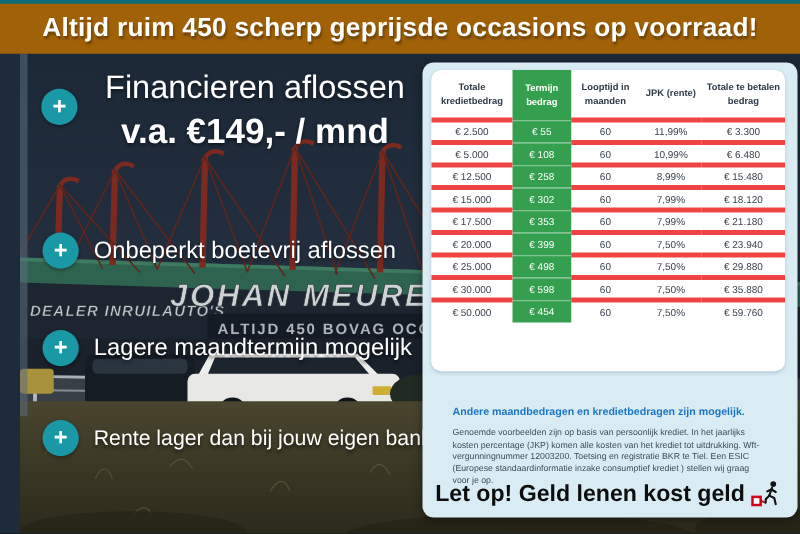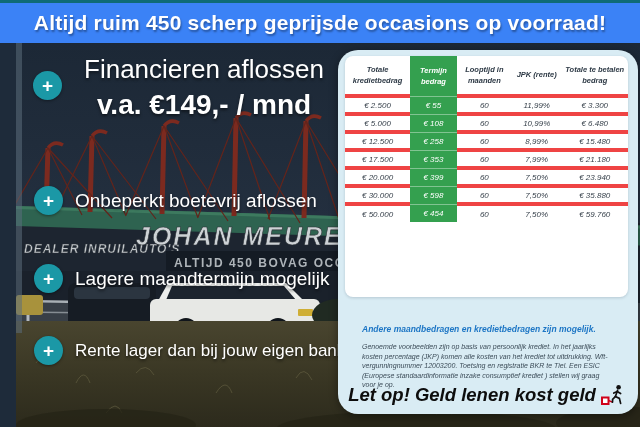--- a/index.html
+++ b/index.html
@@ -4,21 +4,21 @@
 <style>
   * { margin:0; padding:0; box-sizing:border-box; }
   body { font-family:"Liberation Sans", sans-serif; background:#000; }
   #stage {
     position:relative; width:640px; height:427px; overflow:hidden;
     background:#1e2b3a;
   }
   
   .banner {
     position:absolute; top:0; left:0; width:640px; height:43px;
-    background:#3b82f6; border-top:3px solid #0f6b76;
+    background:#a16207; border-top:3px solid #0f6b76;
     display:flex; align-items:center; justify-content:center;
   }
   .banner span {
     color:#fff; font-weight:bold; font-size:21px; letter-spacing:.2px;
     text-shadow:1px 2px 2px rgba(0,0,0,.35); white-space:nowrap;
   }
   
   .photo { position:absolute; top:43px; left:16px; width:508px; height:384px;text-align:center; }
   
   .promo-headline { position:absolute; left:70px; top:54px; width:268px; text-align:center; color:#fff; }
@@ -29,21 +29,21 @@
     background:#1b98a6; color:#fff; display:flex; align-items:center; justify-content:center;
     font-size:19px; font-weight:bold; box-shadow:0 1px 3px rgba(0,0,0,.4);
   }
   .bullet { position:absolute; display:flex; align-items:center; gap:12px; }
   .bullet .plus-circle { position:static; flex:0 0 29px; }
   .bullet .label { color:#fff; font-size:19px; text-shadow:0 2px 3px rgba(0,0,0,.55); white-space:nowrap; }
   .bullet.small .label { font-size:17px; }
   
   .panel {
     position:absolute; left:338px; top:50px; width:300px; height:364px;
-    background:#d9ecf4; border-radius:20px; box-shadow:0 2px 8px rgba(0,0,0,.4);font-style:italic;
+    background:#d9ecf4; border-radius:9px; box-shadow:0 2px 8px rgba(0,0,0,.4);
   }
   .table-card {
     position:absolute; left:7px; top:6px; width:283px; height:241px;
     background:#fff; border-radius:8px; overflow:hidden;
     box-shadow:0 1px 3px rgba(20,40,60,.18);
   }
   table.finance { width:100%; border-collapse:collapse; table-layout:fixed; }
   table.finance col.c1 { width:23%; } table.finance col.c2 { width:16.5%; }
   table.finance col.c3 { width:19.5%; } table.finance col.c4 { width:17.5%; }
   table.finance col.c5 { width:23.5%; }
@@ -233,32 +233,46 @@
               <td>€ 6.480</td>
             </tr>
             <tr>
               <td>€ 12.500</td>
               <td class="green-cell">€ 258</td>
               <td>60</td>
               <td>8,99%</td>
               <td>€ 15.480</td>
             </tr>
             <tr>
+              <td>€ 15.000</td>
+              <td class="green-cell">€ 302</td>
+              <td>60</td>
+              <td>7,99%</td>
+              <td>€ 18.120</td>
+            </tr>
+            <tr>
               <td>€ 17.500</td>
               <td class="green-cell">€ 353</td>
               <td>60</td>
               <td>7,99%</td>
               <td>€ 21.180</td>
             </tr>
             <tr>
               <td>€ 20.000</td>
               <td class="green-cell">€ 399</td>
               <td>60</td>
               <td>7,50%</td>
               <td>€ 23.940</td>
+            </tr>
+            <tr>
+              <td>€ 25.000</td>
+              <td class="green-cell">€ 498</td>
+              <td>60</td>
+              <td>7,50%</td>
+              <td>€ 29.880</td>
             </tr>
             <tr>
               <td>€ 30.000</td>
               <td class="green-cell">€ 598</td>
               <td>60</td>
               <td>7,50%</td>
               <td>€ 35.880</td>
             </tr>
             <tr>
               <td>€ 50.000</td>

